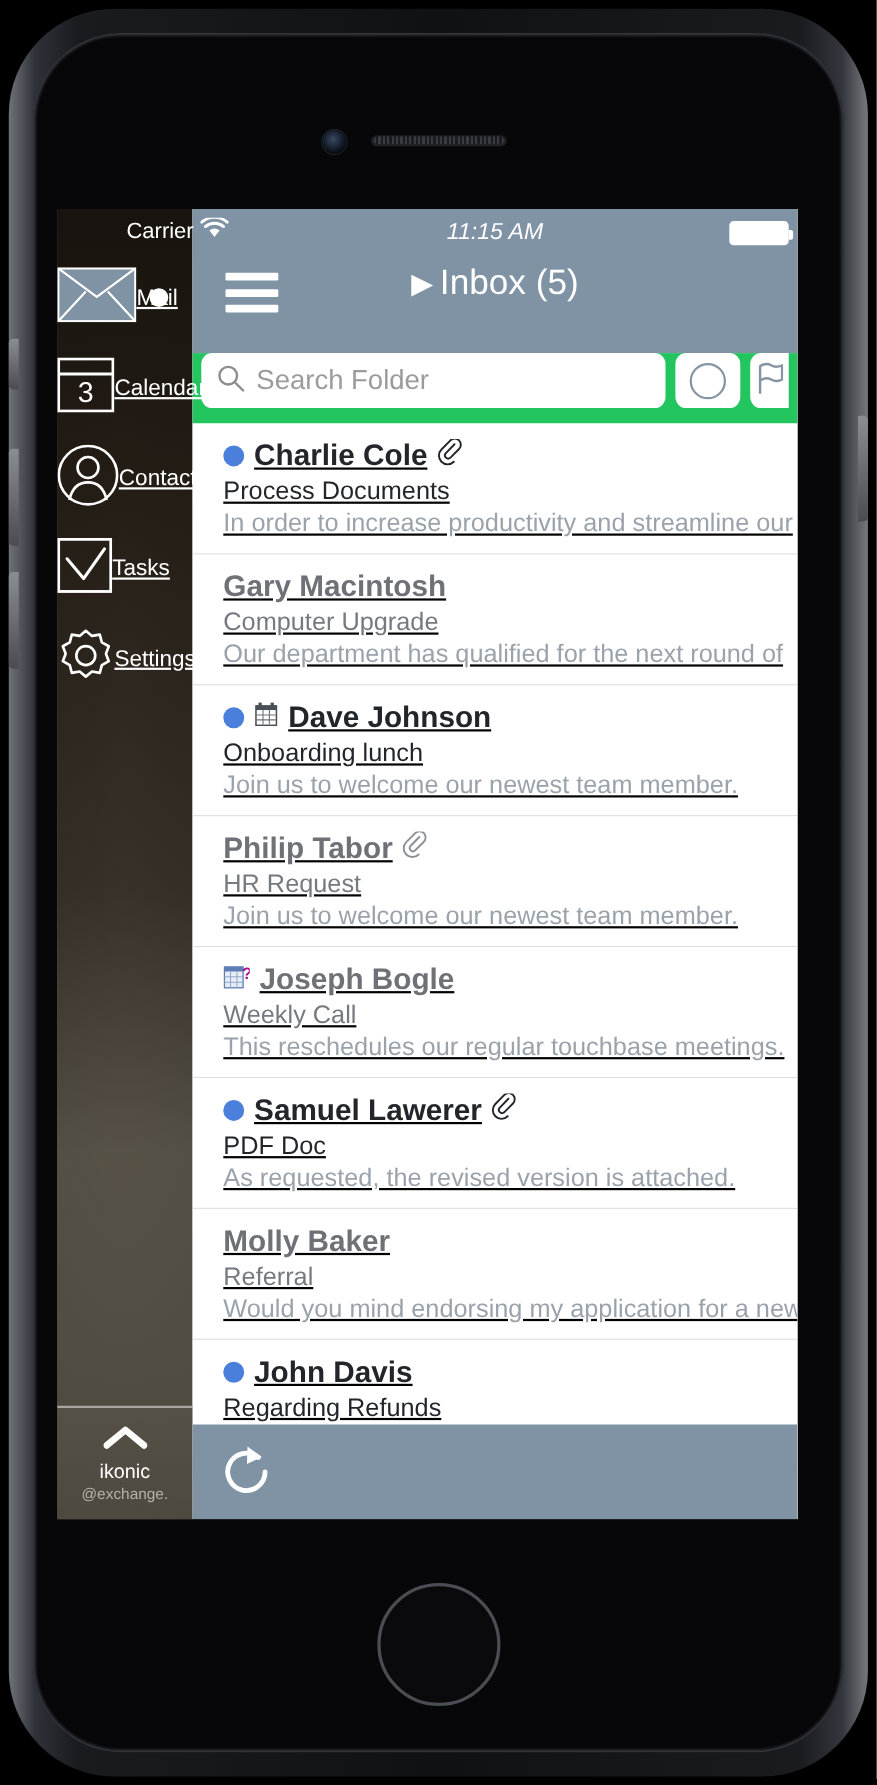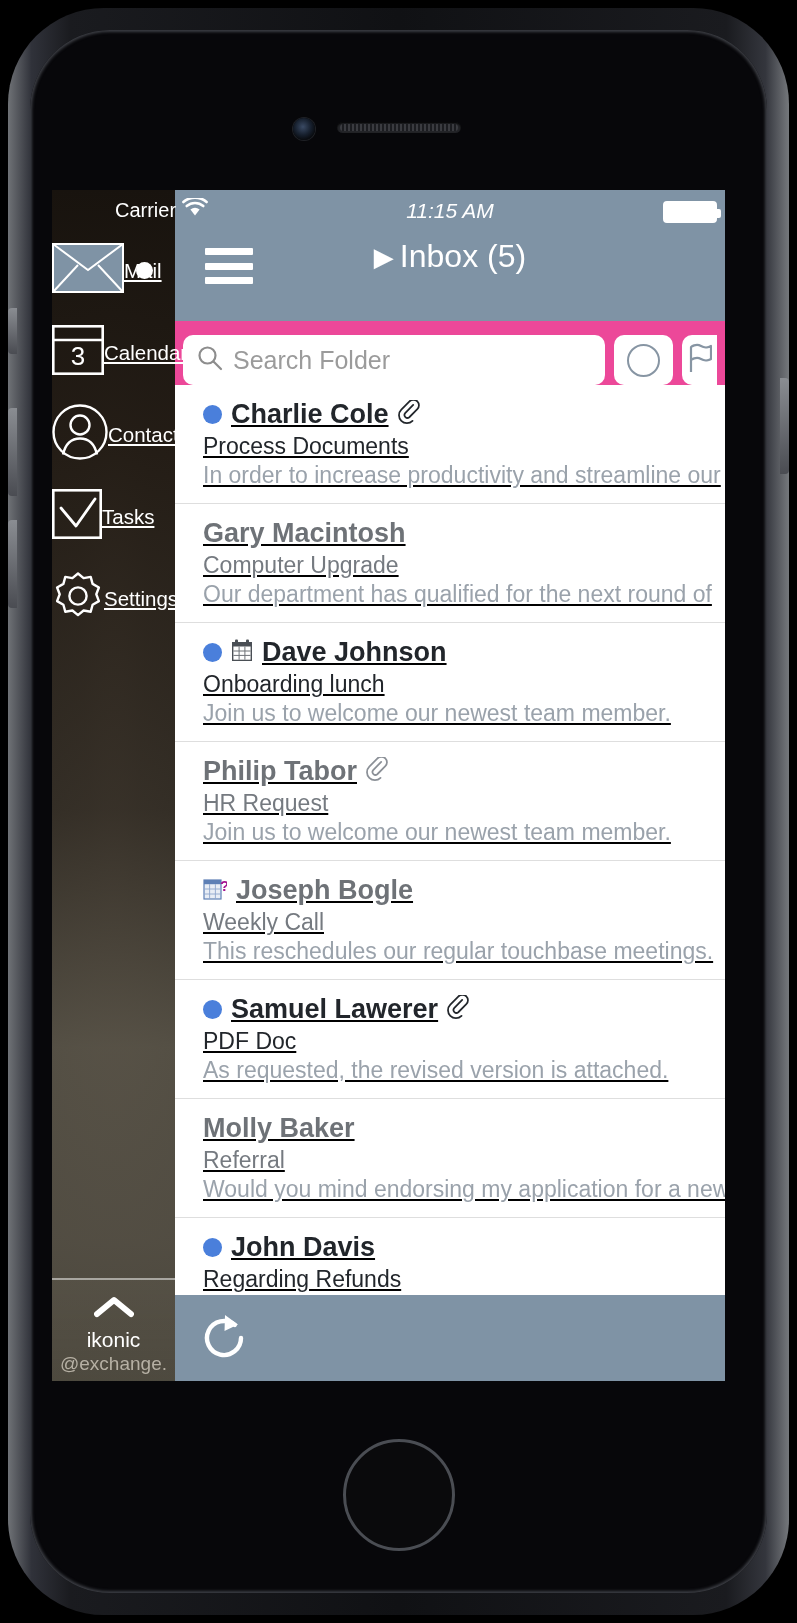--- a/index.html
+++ b/index.html
@@ -98,22 +98,22 @@
   }
   #sidebar-footer{
     position:absolute; left:0; bottom:0; width:123px; height:103px;
     border-top:2px solid rgba(255,255,255,.5);
     z-index:3;
     display:flex; flex-direction:column; align-items:center;
     padding-top:16px;
     background:linear-gradient(180deg,rgba(92,87,75,.45),rgba(80,76,65,.55));
   }
   .chevron-up{ width:40px; height:22px; }
-  #acct-name{ font-size:21px; color:#fff; margin-top:10px; }
-  #acct-sub{ font-size:19px; color:#b6b0a4; margin-top:1px; white-space:nowrap; }
+  #acct-name{ font-size:18px; color:#fff; margin-top:10px; }
+  #acct-sub{ font-size:14px; color:#b6b0a4; margin-top:1px; white-space:nowrap; }
 
   
   #main{
     position:absolute; left:123px; top:0; width:550px; height:1191px;
     background:#fff; overflow:hidden;
   }
   #navbar{
     position:absolute; left:0; top:0; width:550px; height:131px;
     background:#7f93a5;
   }
@@ -137,22 +137,22 @@
   #hamburger span{ display:block; height:7px; background:#fff; border-radius:1px; }
   #nav-title{
     position:absolute; left:0; top:48px; width:550px;
     text-align:center; color:#fff; font-size:32px; font-weight:400;
     display:flex; align-items:center; justify-content:center; gap:6px;
   }
   #nav-title .tri{ font-size:26px; line-height:1; position:relative; top:0px; }
 
   #searchbar{
     position:absolute; left:0; top:131px; width:550px; height:64px;
-    background:#ec4899;
-    display:flex; align-items:flex-end; padding:0 8px; gap:9px;
+    background:#22c55e;
+    display:flex; align-items:flex-start; padding:0 8px; gap:9px;
   }
   #search-input-wrap{
     flex:0 0 auto; width:422px; height:50px;
     background:#fff; border-radius:10px;
     display:flex; align-items:center; padding:0 14px; gap:10px;
   }
   #search-placeholder{ color:#9b9b9b; font-size:25px; }
   .sb-btn{
     width:66px; height:50px; background:#fff; border-radius:10px;
     display:flex; align-items:center; justify-content:center; cursor:pointer;

